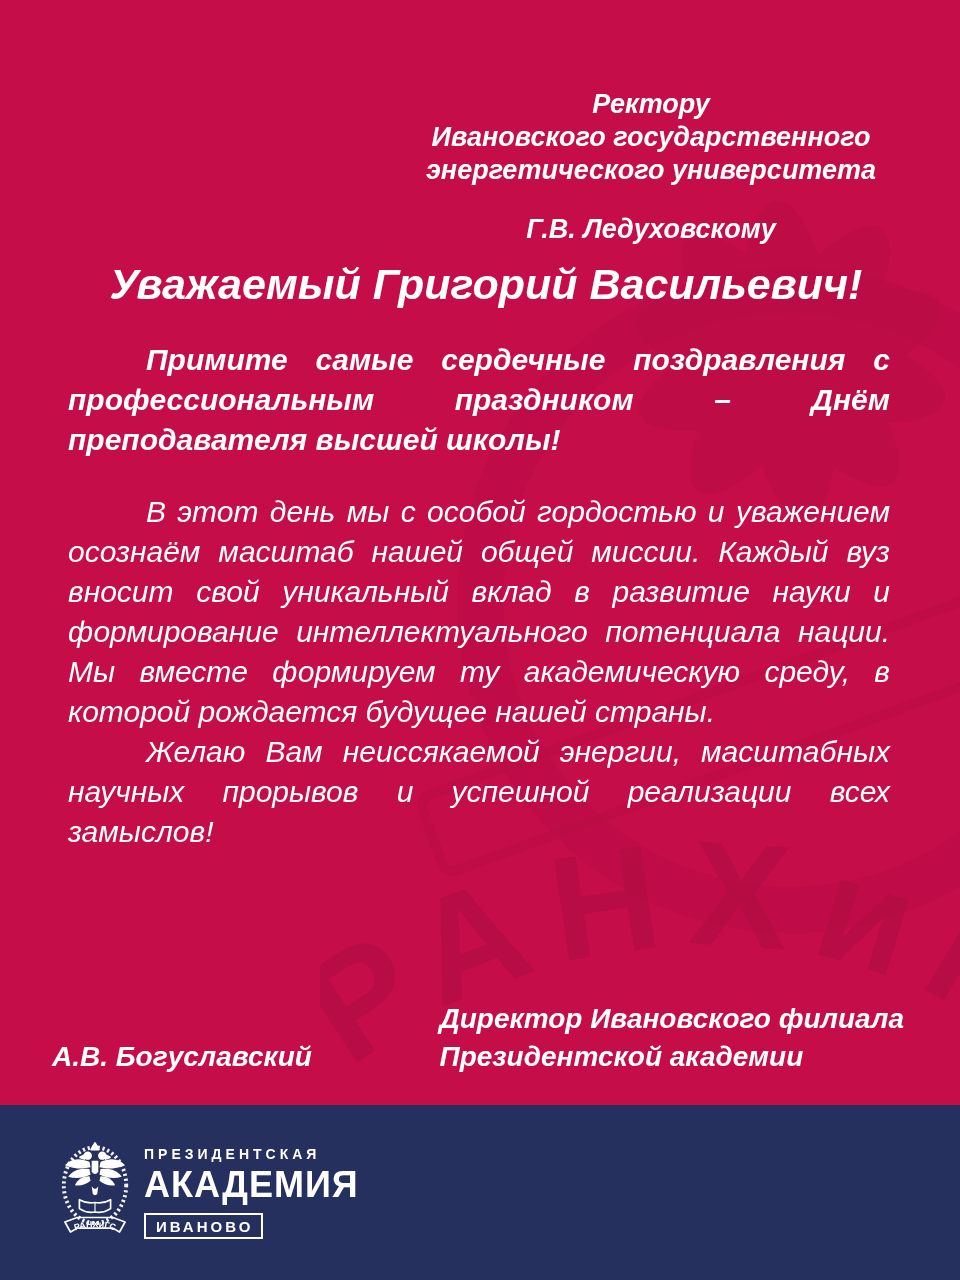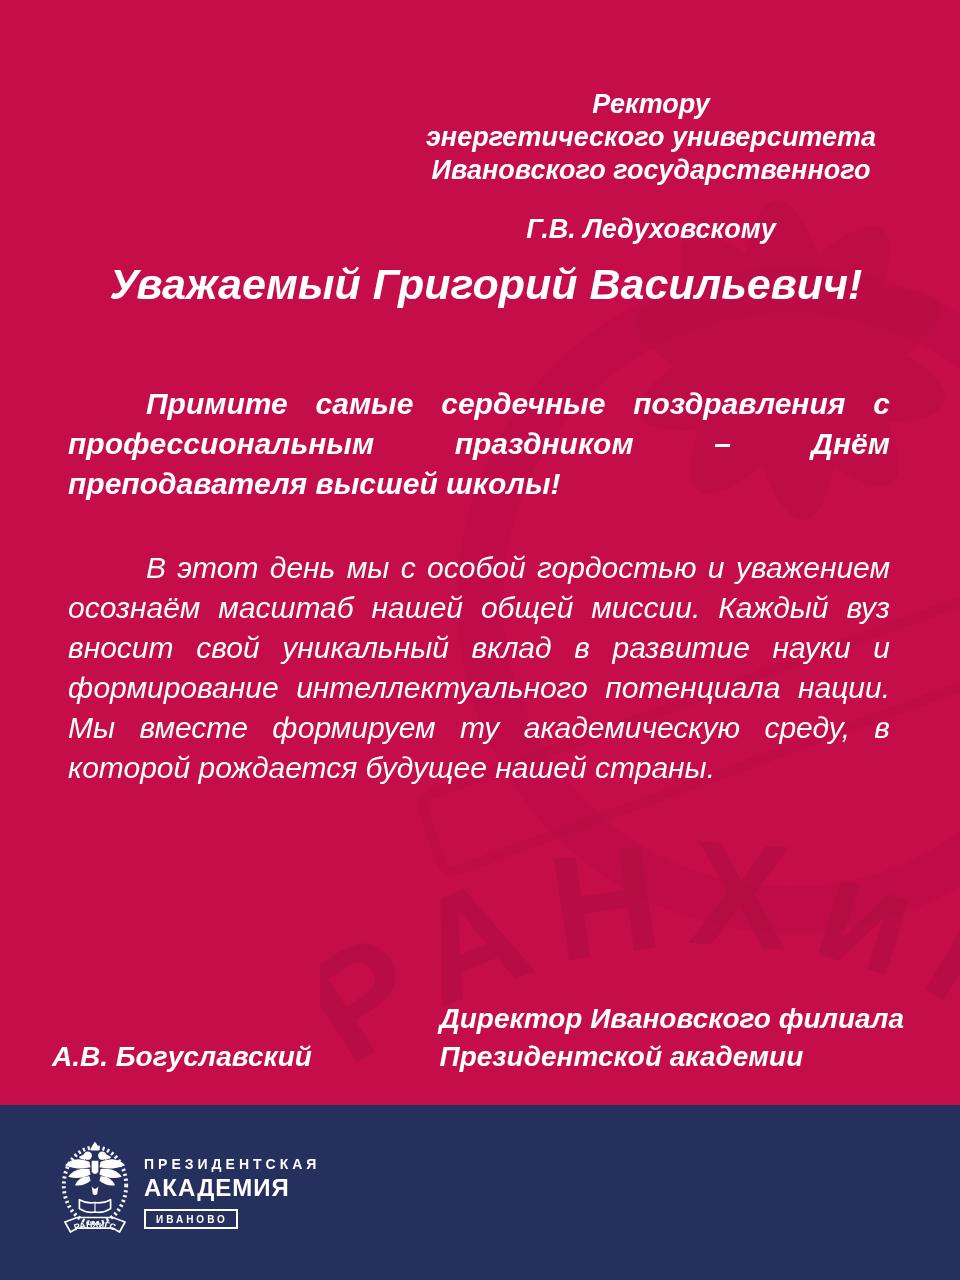--- a/index.html
+++ b/index.html
@@ -60,21 +60,20 @@
     position:absolute;
     top:340px;left:68px;right:70px;
     font-style:italic;
     font-size:30px;
     line-height:40px;
     text-align:justify;
   }
   .letter-body p{
     text-indent:78px;
     text-align:justify;
-    margin-top:44px;
   }
   .p-congrats{
     font-weight:bold;
     margin-bottom:32px;
   }
   
   .signature{
     position:absolute;
     left:52px;right:56px;top:1000px;
     display:flex;
@@ -103,30 +102,30 @@
     margin-left:10px;
     display:flex;
     flex-direction:column;
   }
   .brand-line1{
     font-size:14px;
     font-weight:bold;
     letter-spacing:4px;
   }
   .brand-line2{
-    font-size:24px;
+    font-size:36px;
     font-weight:800;
     letter-spacing:1px;
     margin-top:2px;
   }
   .city-badge{
     margin-top:7px;
     align-self:flex-start;
     border:2px solid var(--text);
-    font-size:10px;
+    font-size:15px;
     font-weight:bold;
     letter-spacing:3px;
     padding:3px 8px 2px 10px;
   }
 </style>
 </head>
 <body>
 
 <div class="page">
 
@@ -143,30 +142,31 @@
       <rect x="90" y="610" width="740" height="80" rx="12" transform="rotate(-20 460 650)" fill="none" stroke="currentColor" stroke-width="10" opacity=".3"></rect>
       <path id="wmArc" d="M30,1010 C240,840 600,830 770,1070" fill="none"></path>
       <text font-size="148" font-weight="700" letter-spacing="22" opacity=".75">
         <textPath href="#wmArc">РАНХиГС</textPath>
       </text>
     </g>
   </svg>
 
   <div class="address">
     <div>Ректору</div>
+    <div>Ивановского государственного</div>
     <div>энергетического университета</div>
-    <div>Ивановского государственного</div>
     <div class="addressee">Г.В. Ледуховскому</div>
   </div>
 
   <div class="salutation">Уважаемый Григорий Васильевич!</div>
 
   <div class="letter-body">
     <p class="p-congrats">Примите самые сердечные поздравления с профессиональным праздником – Днём преподавателя высшей школы!</p>
     <p>В этот день мы с особой гордостью и уважением осознаём масштаб нашей общей миссии. Каждый вуз вносит свой уникальный вклад в развитие науки и формирование интеллектуального потенциала нации. Мы вместе формируем ту академическую среду, в которой рождается будущее нашей страны.</p>
+    <p>Желаю Вам неиссякаемой энергии, масштабных научных прорывов и успешной реализации всех замыслов!</p>
   </div>
 
   <div class="signature">
     <div>А.В. Богуславский</div>
     <div>
       <div>Директор Ивановского филиала</div>
       <div>Президентской академии</div>
     </div>
   </div>
 

